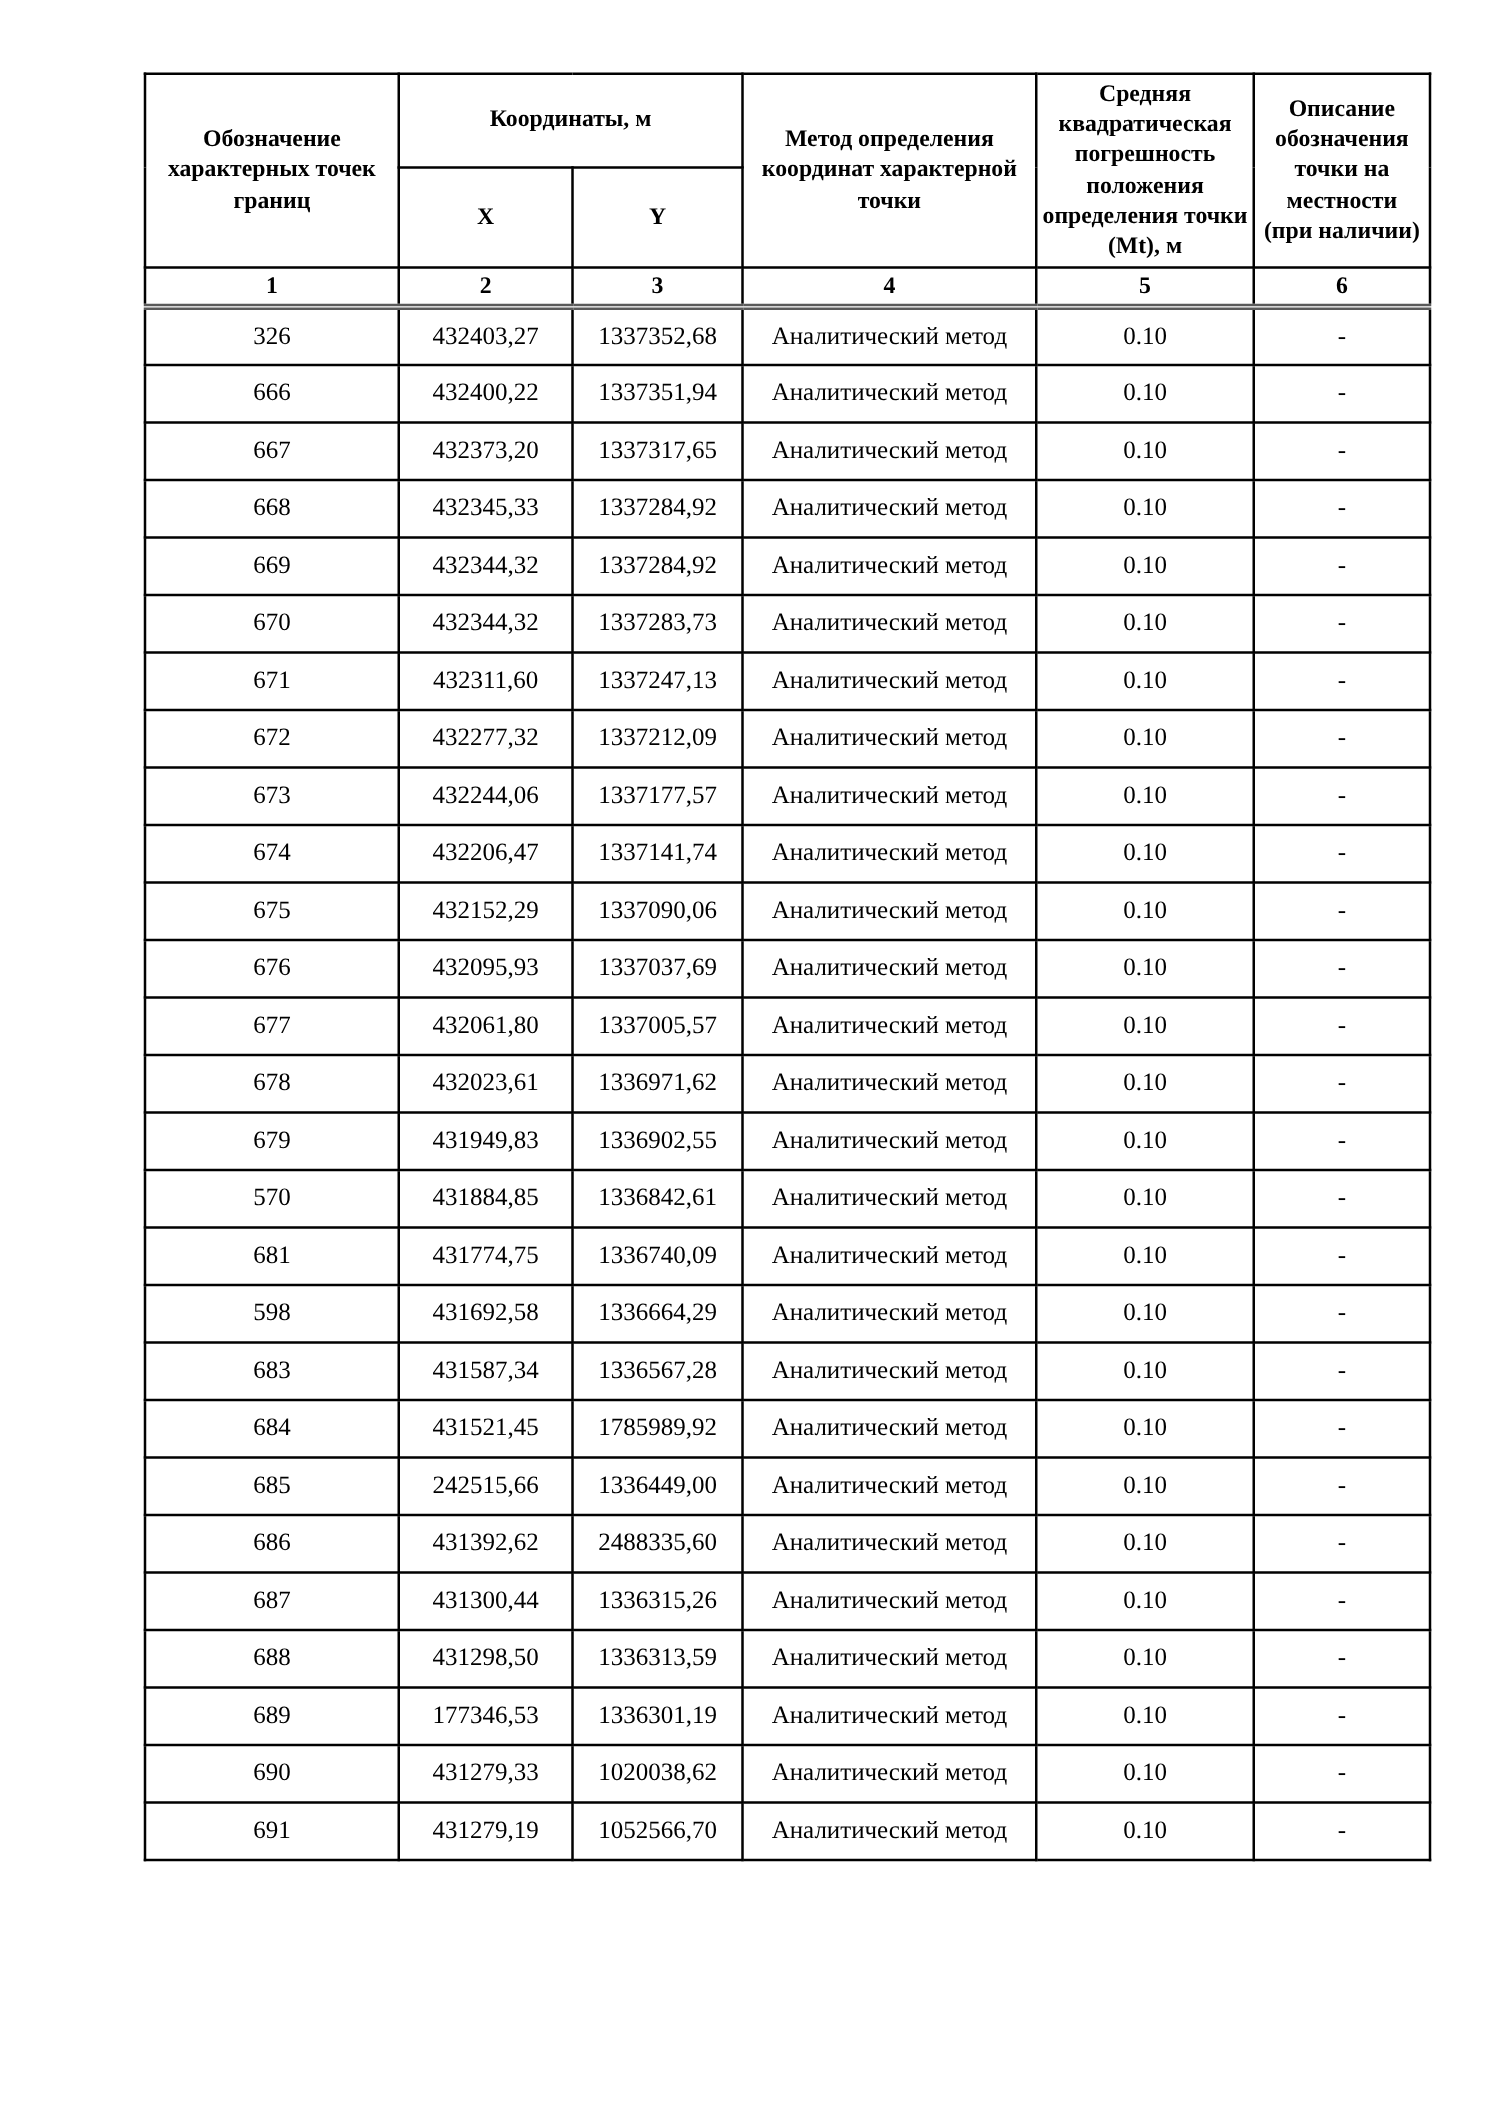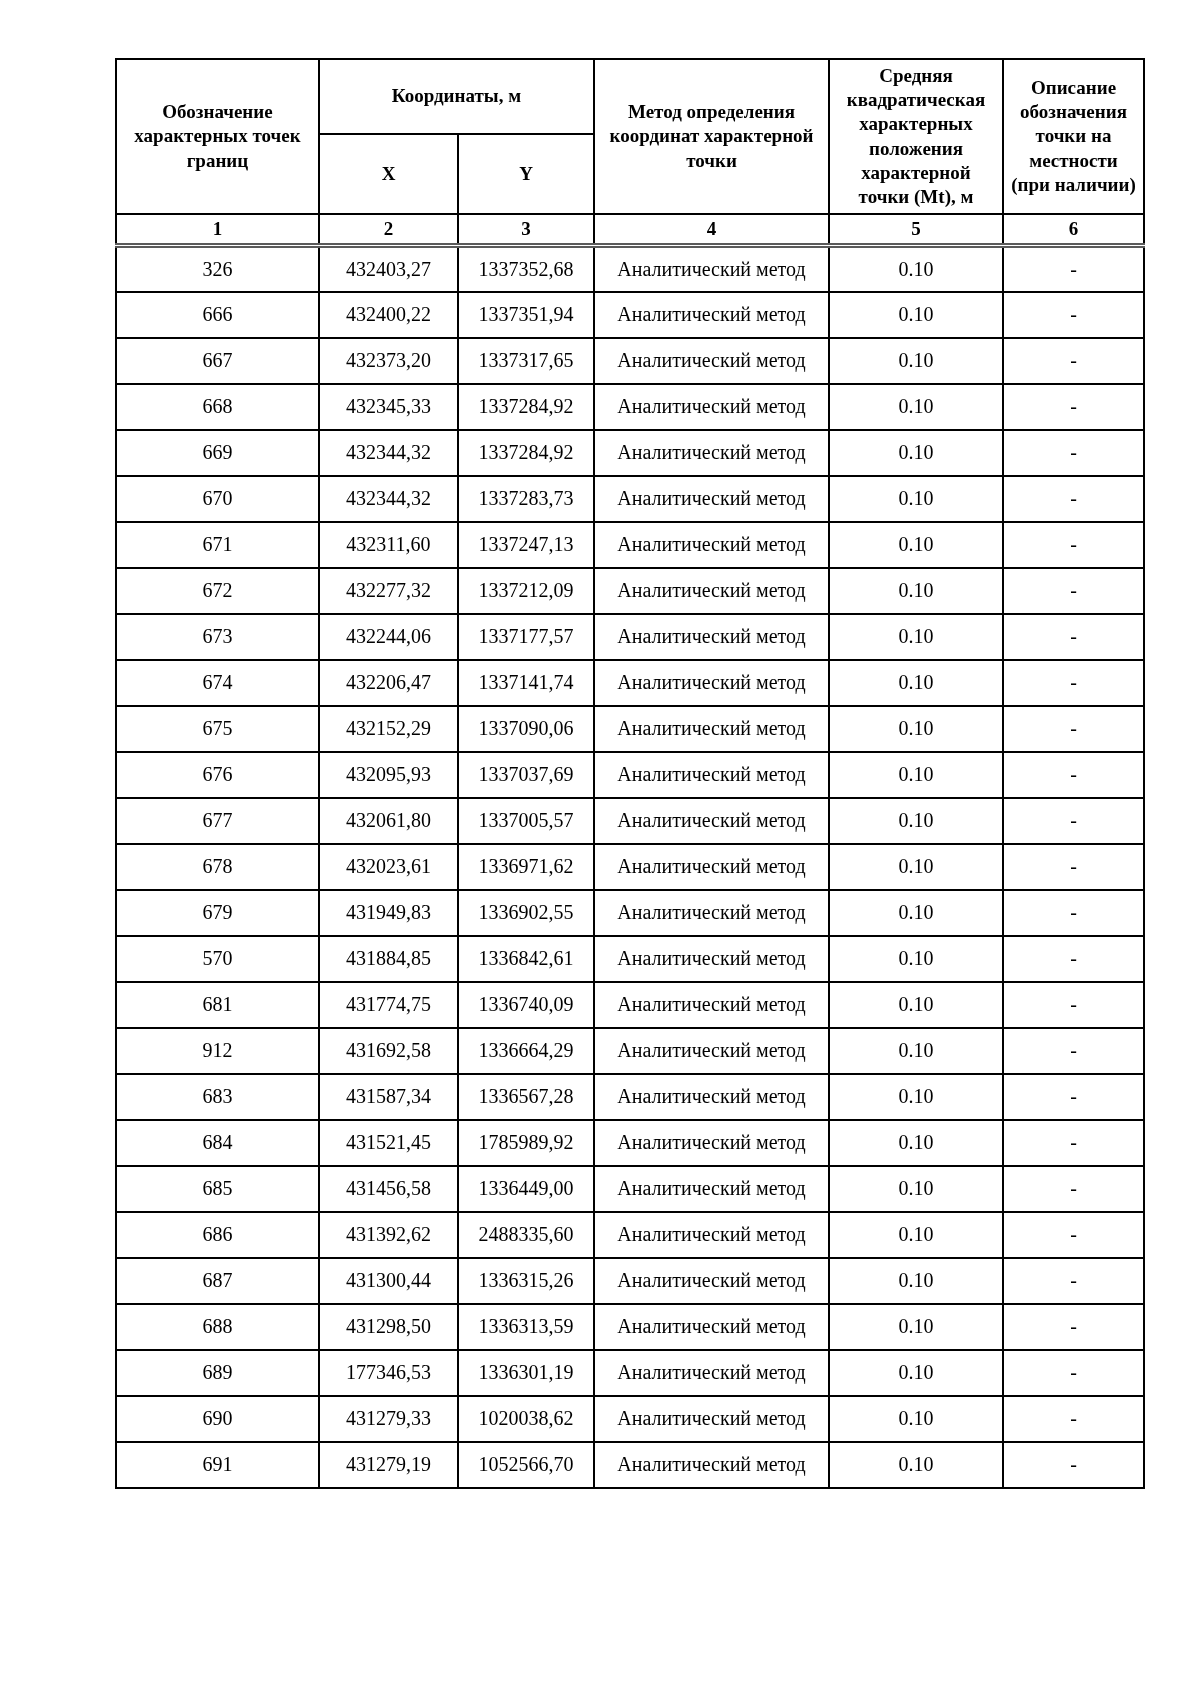--- a/index.html
+++ b/index.html
@@ -61,21 +61,21 @@
       <col style="width:136px">
       <col style="width:235px">
       <col style="width:174px">
       <col style="width:141px">
     </colgroup>
     <thead>
       <tr class="head-top">
         <th rowspan="2">Обозначение характерных точек границ</th>
         <th colspan="2">Координаты, м</th>
         <th rowspan="2">Метод определения координат характерной точки</th>
-        <th rowspan="2">Средняя квадратическая характерных положения характерной точки (Mt), м</th>
+        <th rowspan="2">Средняя квадратическая погрешность положения определения точки (Mt), м</th>
         <th rowspan="2">Описание обозначения точки на местности (при наличии)</th>
       </tr>
       <tr class="head-sub">
         <th>X</th>
         <th>Y</th>
       </tr>
       <tr class="numbering-row">
         <th>1</th>
         <th>2</th>
         <th>3</th>
@@ -215,21 +215,21 @@
         </tr>
         <tr>
           <td>681</td>
           <td>431774,75</td>
           <td>1336740,09</td>
           <td>Аналитический метод</td>
           <td>0.10</td>
           <td>-</td>
         </tr>
         <tr>
-          <td>912</td>
+          <td>598</td>
           <td>431692,58</td>
           <td>1336664,29</td>
           <td>Аналитический метод</td>
           <td>0.10</td>
           <td>-</td>
         </tr>
         <tr>
           <td>683</td>
           <td>431587,34</td>
           <td>1336567,28</td>
@@ -240,21 +240,21 @@
         <tr>
           <td>684</td>
           <td>431521,45</td>
           <td>1785989,92</td>
           <td>Аналитический метод</td>
           <td>0.10</td>
           <td>-</td>
         </tr>
         <tr>
           <td>685</td>
-          <td>431456,58</td>
+          <td>242515,66</td>
           <td>1336449,00</td>
           <td>Аналитический метод</td>
           <td>0.10</td>
           <td>-</td>
         </tr>
         <tr>
           <td>686</td>
           <td>431392,62</td>
           <td>2488335,60</td>
           <td>Аналитический метод</td>

